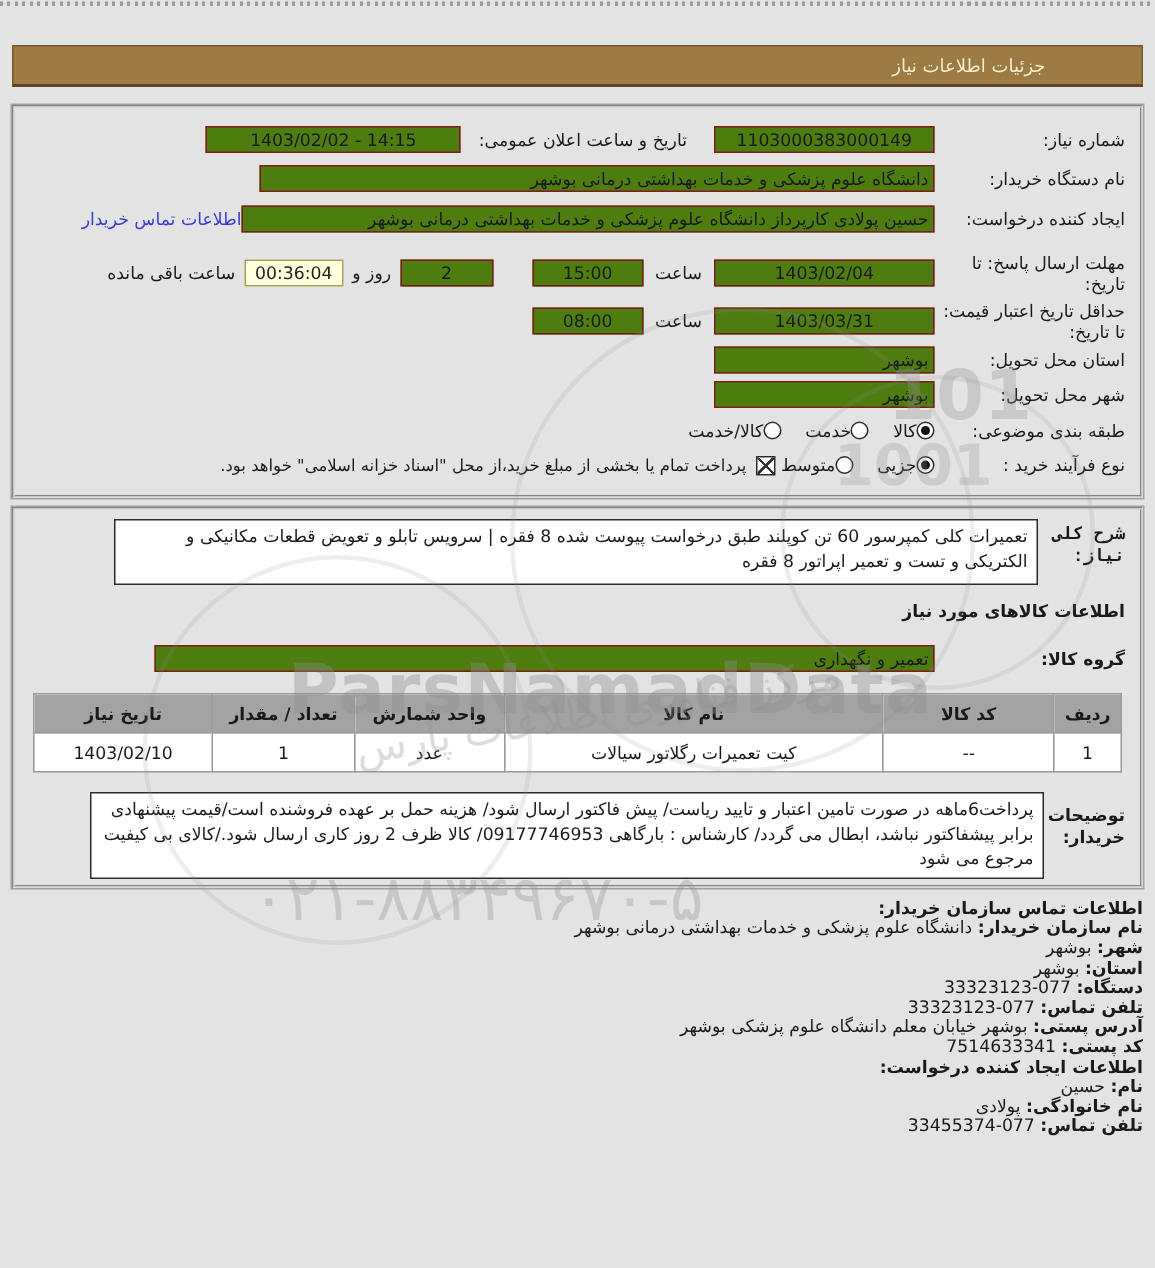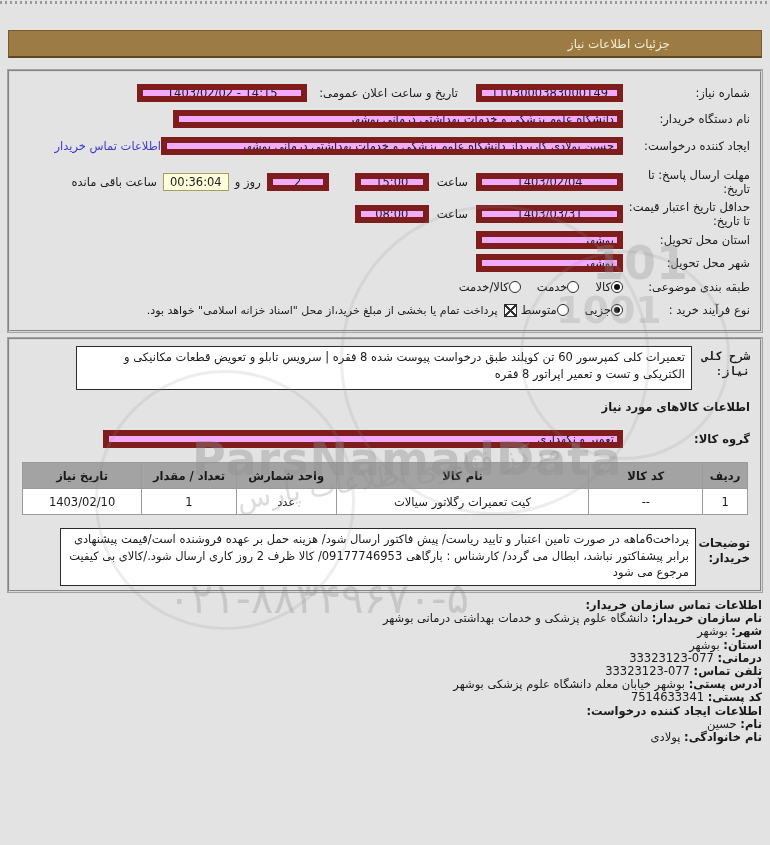--- a/index.html
+++ b/index.html
@@ -7,33 +7,33 @@
     font-family:"DejaVu Sans", sans-serif; font-size:11.5px; color:#1a1a1a; }
   .page { position:relative; width:770px; height:845px; }
 
   .dotline { position:absolute; top:1px; left:0; right:0; height:3px;
     background:repeating-linear-gradient(90deg,#9a9a9a 0 2px,transparent 2px 5px); }
 
   
   .titlebar { position:absolute; top:30px; left:8px; right:8px; height:28px;
     background:#9c7b45; border:1px solid #77592b; border-bottom:2px solid #5f4721;
     display:flex; align-items:center; justify-content:flex-start; }
-  .titlebar span { color:#f6eecd; font-size:12px; padding-right:91px; }
+  .titlebar span { color:#f6eecd; font-size:12px; padding-right:64px; }
 
   
   .gbox { position:absolute; left:8px; right:8px; border:2px groove #d9d9d9;
     outline:1px solid #a2a2a2; background:transparent; }
   .box1 { top:70px; height:262px; }
   .box2 { top:338px; height:254px; }
 
   .row { position:absolute; right:10px; left:10px; display:flex; align-items:center; }
   .lbl { width:127px; flex:0 0 127px; line-height:1.25;text-align:right; }
   .blbl { font-weight:bold; }
 
-  .ibox { background:#f0abfc; border:6px solid #7f1d1d; height:18px; display:flex;
+  .ibox { background:#4d7c0f; border:1px solid #7f1d1d; height:18px; display:flex;
     align-items:center; justify-content:center; font-size:11.5px; overflow:hidden; white-space:nowrap; }
   .ibox.rtl-val { justify-content:flex-start; padding-right:3px; }
   .ltr { direction:ltr; unicode-bidi:isolate; }
   .countdown { background:#ffffdc; border:1px solid #a8a060; color:#222; }
 
   .link { color:#3b3bd0; cursor:pointer; white-space:nowrap; }
 
   .radio { width:12px; height:12px; border:1px solid #2b2b2b; border-radius:50%;
     background:#fff; position:relative; flex:0 0 12px; }
   .radio.selected::after { content:""; position:absolute; inset:2px; border-radius:50%; background:#111; }
@@ -193,27 +193,28 @@
 
     <span class="blbl" style="position:absolute;top:196px;right:10px;width:62px;line-height:1.3;">توضیحات خریدار:</span>
     <div class="textarea" style="top:188px;right:64px;left:50px;height:58px;text-align:right;">پرداخت6ماهه در صورت تامین اعتبار و تایید ریاست/ پیش فاکتور ارسال شود/ هزینه حمل بر عهده فروشنده است/قیمت پیشنهادی برابر پیشفاکتور نباشد، ابطال می گردد/ کارشناس : بارگاهی 09177746953/ کالا ظرف 2 روز کاری ارسال شود./کالای بی کیفیت مرجوع می شود</div>
   </div>
 
   <div class="contact">
     <div class="cline"><b>اطلاعات تماس سازمان خریدار:</b></div>
     <div class="cline"><b>نام سازمان خریدار:</b> <span>دانشگاه علوم پزشکی و خدمات بهداشتی درمانی بوشهر</span></div>
     <div class="cline"><b>شهر:</b> <span>بوشهر</span></div>
     <div class="cline"><b>استان:</b> <span>بوشهر</span></div>
-    <div class="cline"><b>درمانی:</b> <span class="ltr">33323123-077</span></div>
+    <div class="cline"><b>دستگاه:</b> <span class="ltr">33323123-077</span></div>
     <div class="cline"><b>تلفن تماس:</b> <span class="ltr">33323123-077</span></div>
     <div class="cline"><b>آدرس پستی:</b> <span>بوشهر خیابان معلم دانشگاه علوم پزشکی بوشهر</span></div>
     <div class="cline"><b>کد پستی:</b> <span class="ltr">7514633341</span></div>
     <div class="cline"><b>اطلاعات ایجاد کننده درخواست:</b></div>
     <div class="cline"><b>نام:</b> <span>حسین</span></div>
     <div class="cline"><b>نام خانوادگی:</b> <span>پولادی</span></div>
+    <div class="cline"><b>تلفن تماس:</b> <span class="ltr">33455374-077</span></div>
   </div>
 
   <div class="wm wm-circle c1"></div>
   <div class="wm wm-circle c2"></div>
   <div class="wm wm-circle c3"></div>
   <div class="wm wm-d1 ltr">101</div>
   <div class="wm wm-d2 ltr">1001</div>
   <div class="wm wm-brand ltr">ParsNamadData</div>
   <div class="wm wm-fa">مرکز فناوری اطلاعات پارس</div>
   <div class="wm wm-phone ltr">۰۲۱-۸۸۳۴۹۶۷۰-۵</div>

